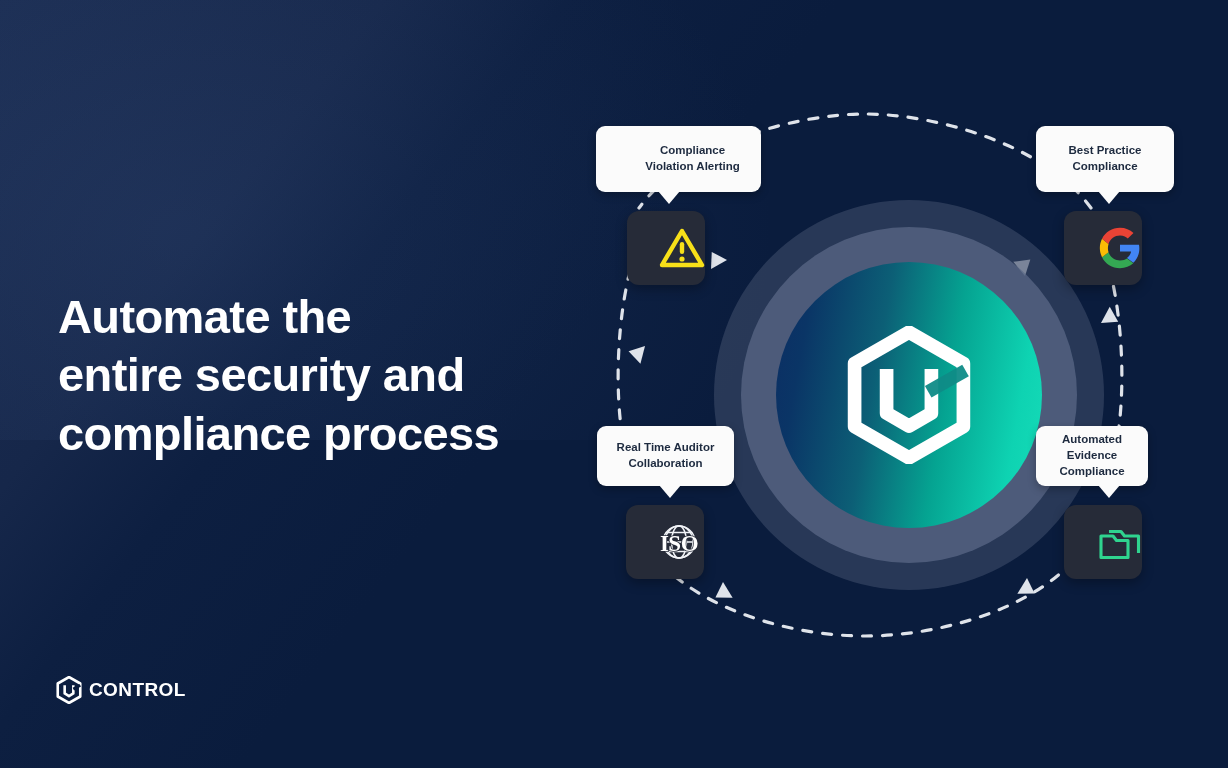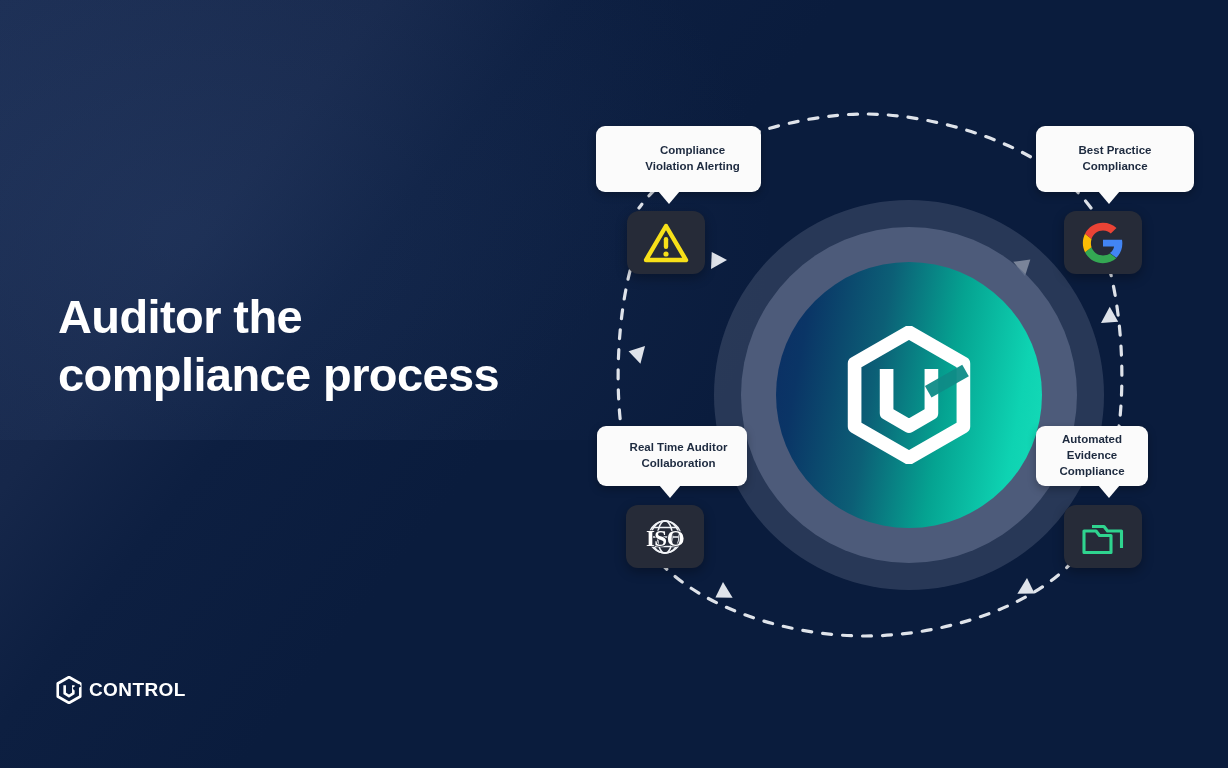--- a/index.html
+++ b/index.html
@@ -145,55 +145,56 @@
   .card .tail {
     position: absolute;
     bottom: -12px;
     width: 0; height: 0;
     border-left: 11px solid transparent;
     border-right: 11px solid transparent;
     border-top: 13px solid #fbfbfb;
   }
   .card-tl { left: 596px; top: 126px; width: 137px; height: 66px; padding-left: 28px; }
   .card-tl .tail { left: 62px; }
-  .card-tr { left: 1036px; top: 126px; width: 158px; height: 66px; }
+  .card-tr { left: 1036px; top: 126px; width: 138px; height: 66px; }
   .card-tr .tail { left: 62px; }
-  .card-bl { left: 597px; top: 426px; width: 137px; height: 60px; padding-left: 13px; }
+  .card-bl { left: 597px; top: 426px; width: 137px; height: 60px; }
   .card-bl .tail { left: 62px; }
   .card-br { left: 1036px; top: 426px; width: 112px; height: 60px; }
   .card-br .tail { left: 62px; }
 
   
   .tile {
     position: absolute;
     width: 78px;
-    height: 63px;
+    height: 74px;
     border-radius: 12px;
     background: #262b38;
     display: flex;
     align-items: center;
-    justify-content: center;
+    justify-content: flex-end;
     box-shadow: 0 4px 12px rgba(0,0,0,0.30);
   }
   .tile-warn  { left: 627px;  top: 211px; }
   .tile-google{ left: 1064px; top: 211px; }
   .tile-iso   { left: 626px;  top: 505px; }
   .tile-folder{ left: 1064px; top: 505px; }
   .tile svg { display: block; }
 </style>
 </head>
 <body>
 
 <div id="stage">
 
   <div class="bg-wedge"></div>
   <div class="bg-wedge2"></div>
 
   <div class="headline">
-    <span class="ln">Auditor the</span>
+    <span class="ln">Automate the</span>
+    <span class="ln">entire security and</span>
     <span class="ln">compliance process</span>
   </div>
 
   <div class="brand">
     <svg class="brand-mark" viewBox="0 0 60 64">
       <path d="M30 2 L56 17 L56 47 L30 62 L4 47 L4 17 Z" fill="none" stroke="#ffffff" stroke-width="6" stroke-linejoin="round"></path>
       <path d="M20 24 L20 40 L30 46 L40 40 L40 24" fill="none" stroke="#ffffff" stroke-width="6" stroke-linejoin="round" stroke-linecap="square"></path>
       <path d="M40 30 L56 21" stroke="#0a1c3d" stroke-width="7" stroke-linecap="butt"></path>
     </svg>
     <span class="brand-word">CONTROL</span>

